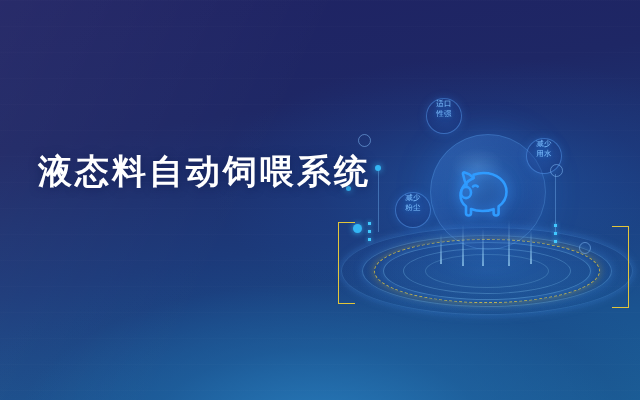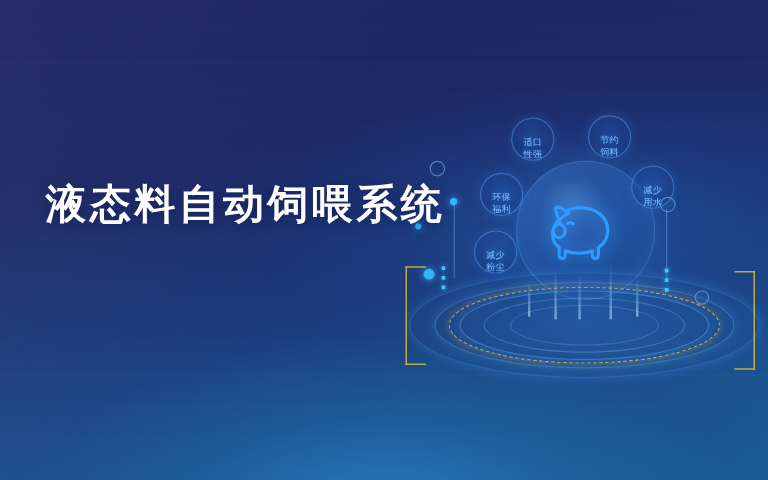--- a/index.html
+++ b/index.html
@@ -120,21 +120,21 @@
 
   
   .badge {
     position: absolute;
     width: 34px;
     height: 34px;
     border-radius: 50%;
     border: 1px solid rgba(96,168,255,0.45);
     background: radial-gradient(circle at 50% 40%, rgba(38,92,180,0.42) 0%, rgba(26,60,140,0.30) 70%, rgba(22,50,120,0.18) 100%);
     display: flex;
-    align-items: flex-end;
+    align-items: flex-start;
     justify-content: center;
     box-shadow: 0 0 9px rgba(50,130,230,0.28);
   }
   .badge span {
     display: block;
     width: 22px;
     font-size: 7.5px;
     line-height: 9.5px;
     text-align: center;
     color: #7fc0ff;
@@ -278,32 +278,20 @@
         <path d="M20.0 22.5 C21.4 21.3 23.3 21.3 24.7 22.5"></path>
       </svg>
     </div>
 
     <div class="badge b0">
       <span>
           <em style="font-style:normal;display:block">适口</em>
           <em style="font-style:normal;display:block">性强</em>
         </span>
     </div>
-    <div class="badge b1">
-      <span>
-          <em style="font-style:normal;display:block">节约</em>
-          <em style="font-style:normal;display:block">饲料</em>
-        </span>
-    </div>
-    <div class="badge b2">
-      <span>
-          <em style="font-style:normal;display:block">环保</em>
-          <em style="font-style:normal;display:block">福利</em>
-        </span>
-    </div>
     <div class="badge b3">
       <span>
           <em style="font-style:normal;display:block">减少</em>
           <em style="font-style:normal;display:block">用水</em>
         </span>
     </div>
     <div class="badge b4">
       <span>
           <em style="font-style:normal;display:block">减少</em>
           <em style="font-style:normal;display:block">粉尘</em>

